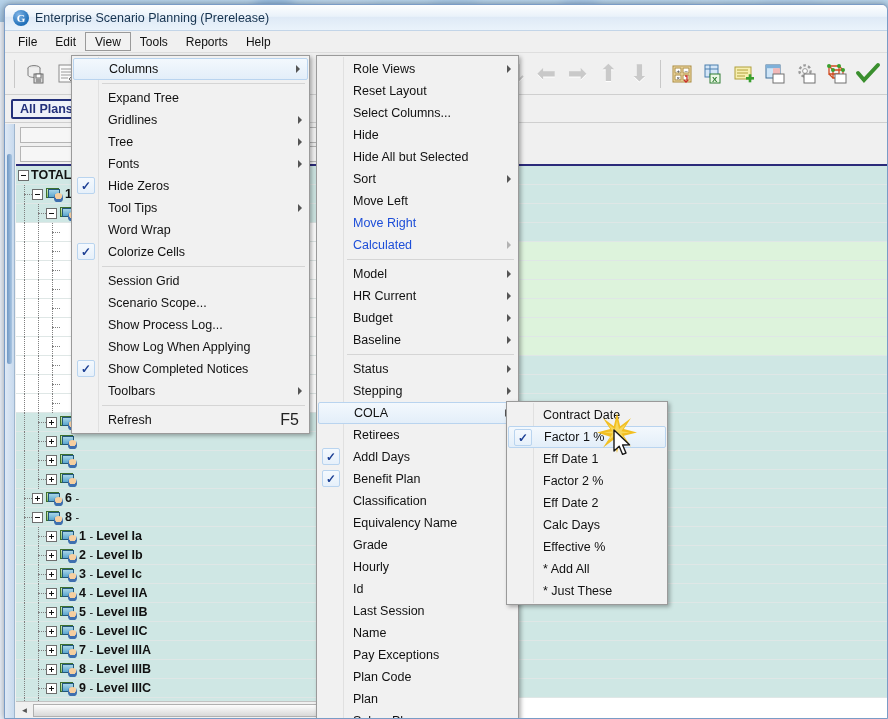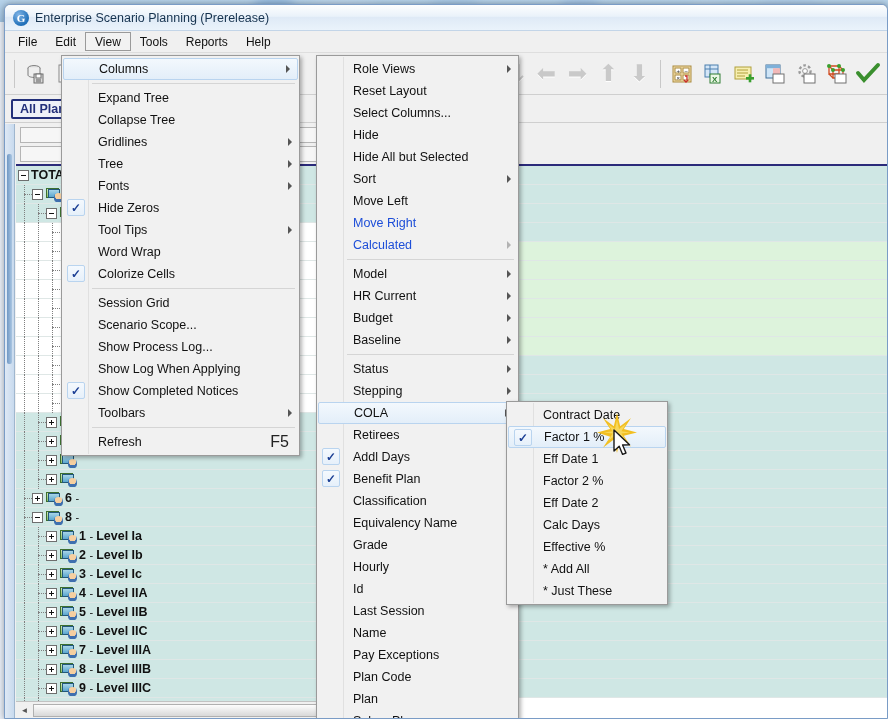--- a/index.html
+++ b/index.html
@@ -984,32 +984,29 @@
             </div>
           </div>
         <div class="tree-hscroll">
           <div class="lt">◄</div>
           <div class="thumb"></div>
         </div>
       </div>
 
     </div>
 
-    <div class="menu" id="view-menu" style="left:56px; top:50px; width:239px;">
+    <div class="menu" id="view-menu" style="left:66px; top:50px; width:239px;">
       <div class="gutter"></div>
     <div class="mi sel">
           <span>Columns</span>
           <span class="arrow"></span>
         </div>
         <div class="msep"></div>
         <div class="mi">
           <span>Expand Tree</span>
-        </div>
-        <div class="mi">
-          <span>Collapse Tree</span>
         </div>
         <div class="mi">
           <span>Gridlines</span>
           <span class="arrow"></span>
         </div>
         <div class="mi">
           <span>Tree</span>
           <span class="arrow"></span>
         </div>
         <div class="mi">

